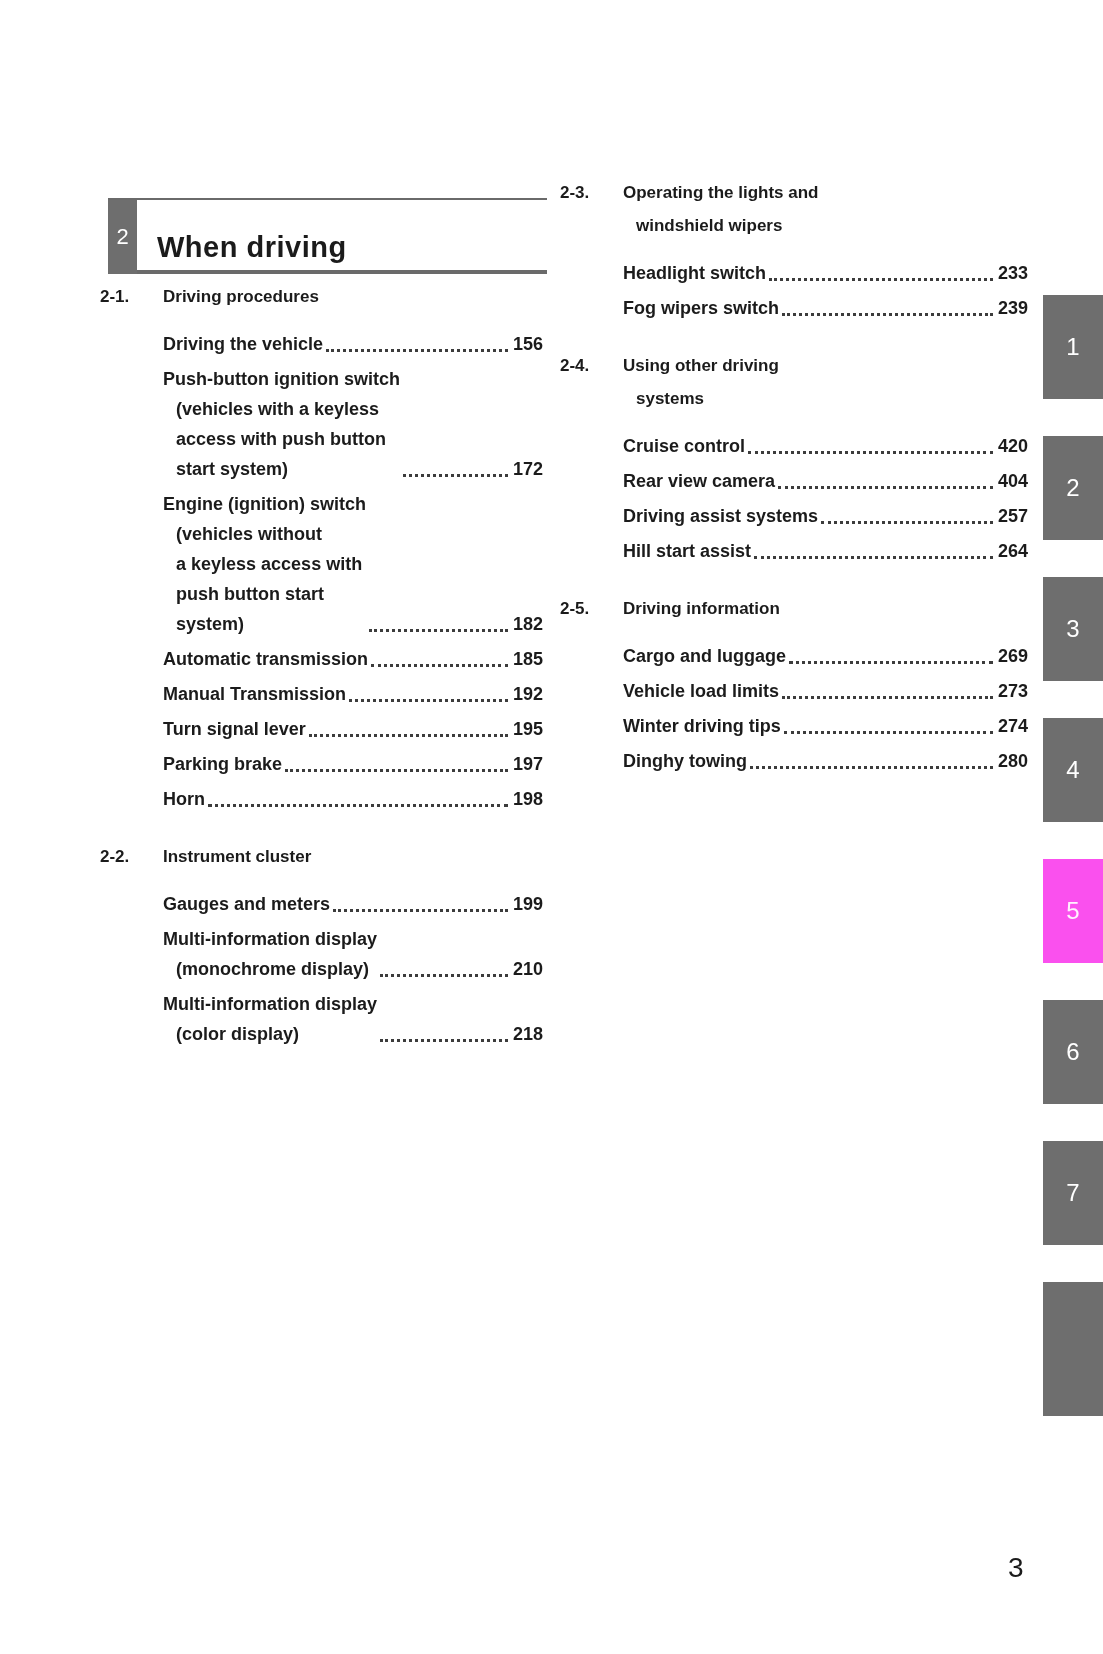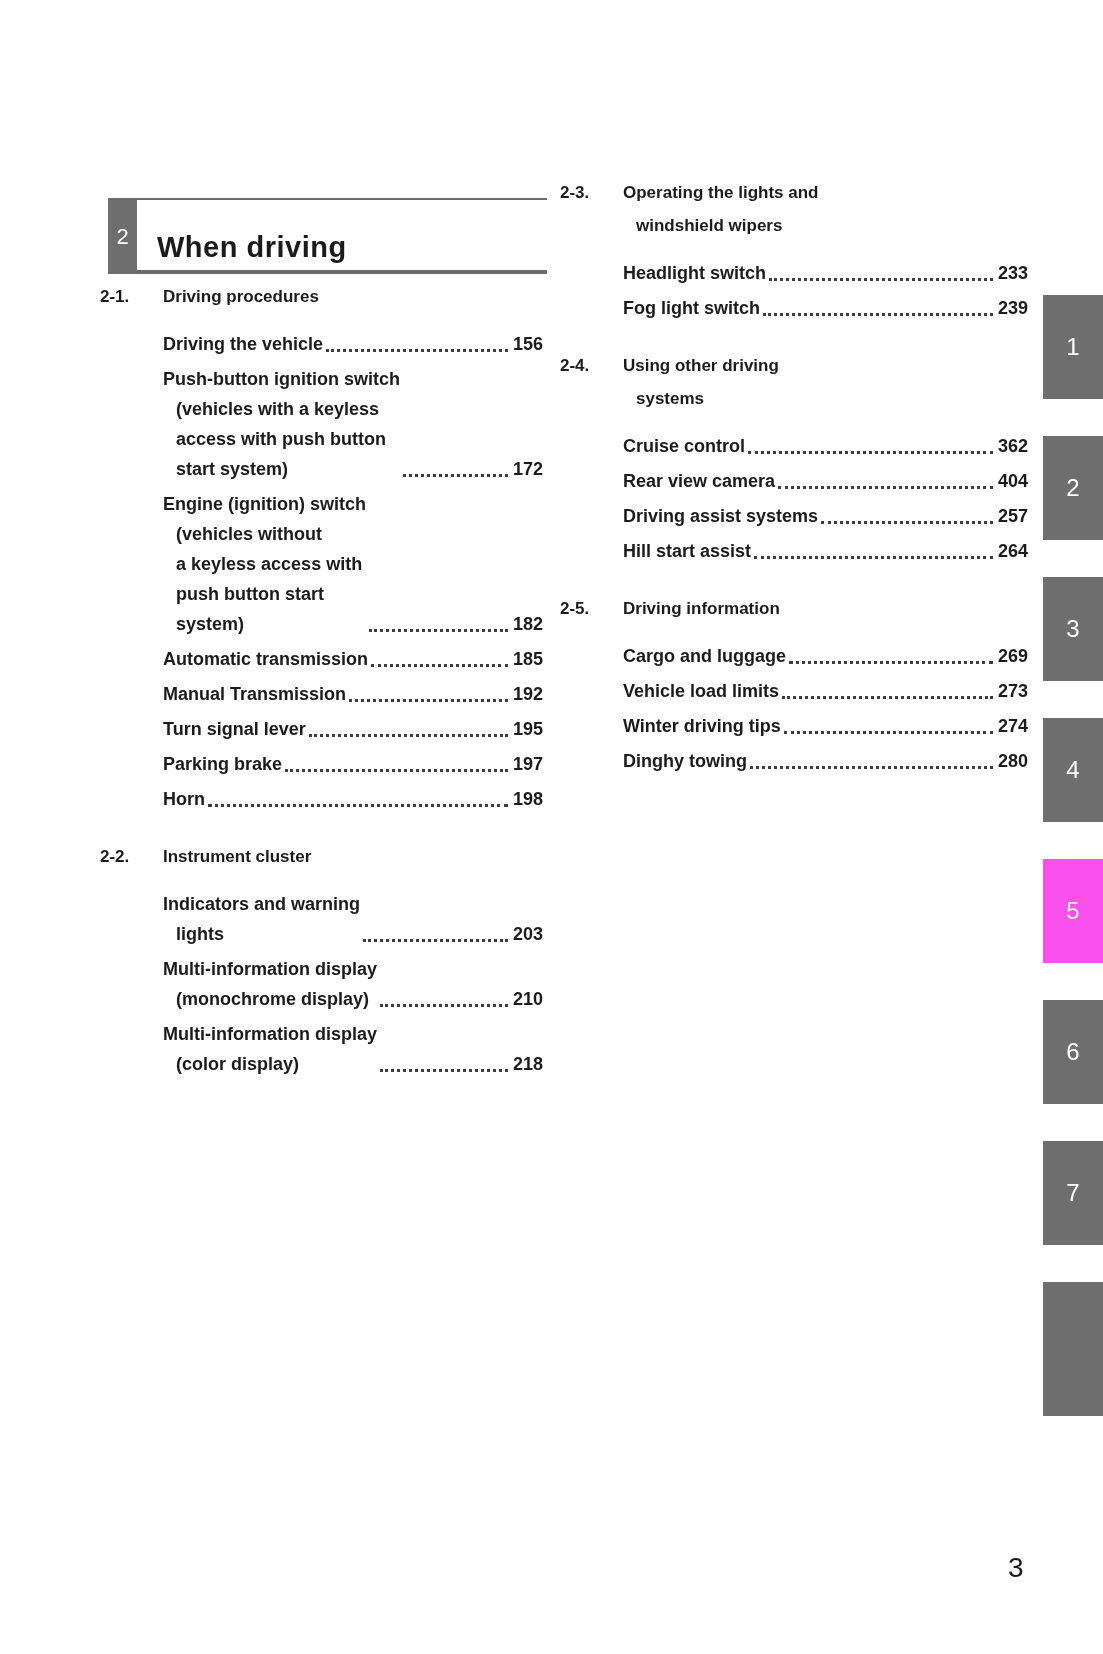--- a/index.html
+++ b/index.html
@@ -143,27 +143,26 @@
   </div>
 </div>
   </section>
 
   <section class="toc-section">
     <div class="sec-head">
       <span class="sec-num">2-2.</span>
       <span class="sec-title">Instrument cluster</span>
     </div>
     <div class="sec-items">
-
-  <div class="toc-item">
-    <span class="lbl">Indicators and warning
-lights</span>
-    <span class="dots"></span>
-    <span class="pg">203</span>
-  </div>
+  <div class="toc-item">
+    <span class="lbl">Gauges and meters</span>
+    <span class="dots"></span>
+    <span class="pg">199</span>
+  </div>
+
 
   <div class="toc-item">
     <span class="lbl">Multi-information display
 (monochrome display)</span>
     <span class="dots"></span>
     <span class="pg">210</span>
   </div>
 
   <div class="toc-item">
     <span class="lbl">Multi-information display
@@ -182,39 +181,39 @@
 windshield wipers</span>
     </div>
     <div class="sec-items">
   <div class="toc-item">
     <span class="lbl">Headlight switch</span>
     <span class="dots"></span>
     <span class="pg">233</span>
   </div>
 
   <div class="toc-item">
-    <span class="lbl">Fog light switch</span>
+    <span class="lbl">Fog wipers switch</span>
     <span class="dots"></span>
     <span class="pg">239</span>
   </div>
 
 </div>
   </section>
 
   <section class="toc-section">
     <div class="sec-head">
       <span class="sec-num">2-4.</span>
       <span class="sec-title">Using other driving
 systems</span>
     </div>
     <div class="sec-items">
   <div class="toc-item">
     <span class="lbl">Cruise control</span>
     <span class="dots"></span>
-    <span class="pg">362</span>
+    <span class="pg">420</span>
   </div>
 
   <div class="toc-item">
     <span class="lbl">Rear view camera</span>
     <span class="dots"></span>
     <span class="pg">404</span>
   </div>
 
   <div class="toc-item">
     <span class="lbl">Driving assist systems</span>

